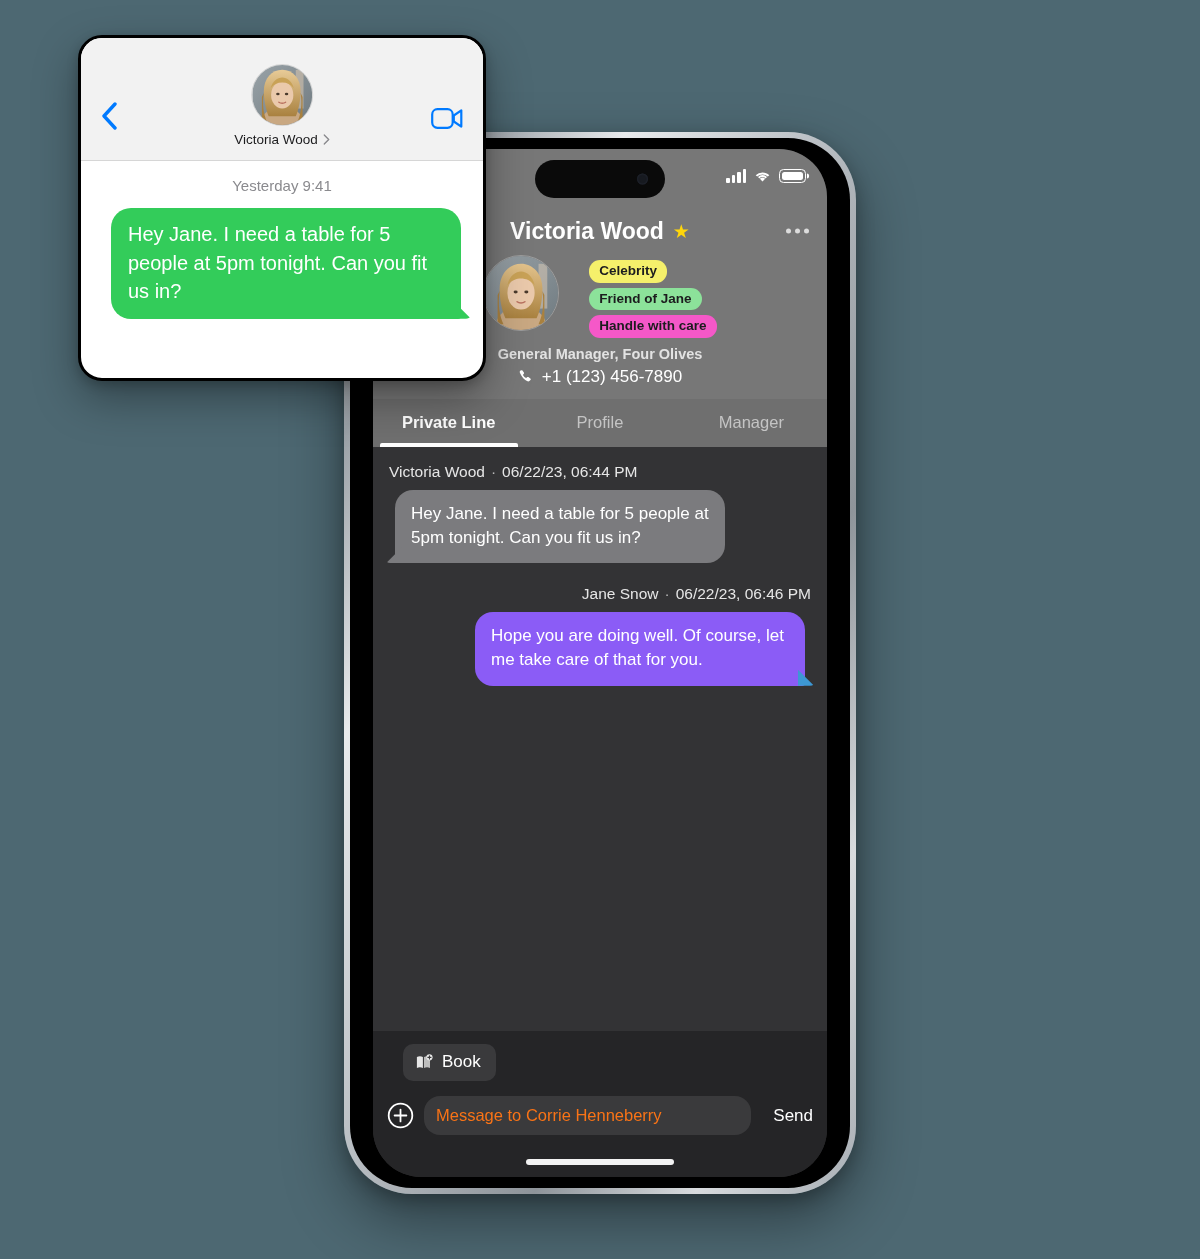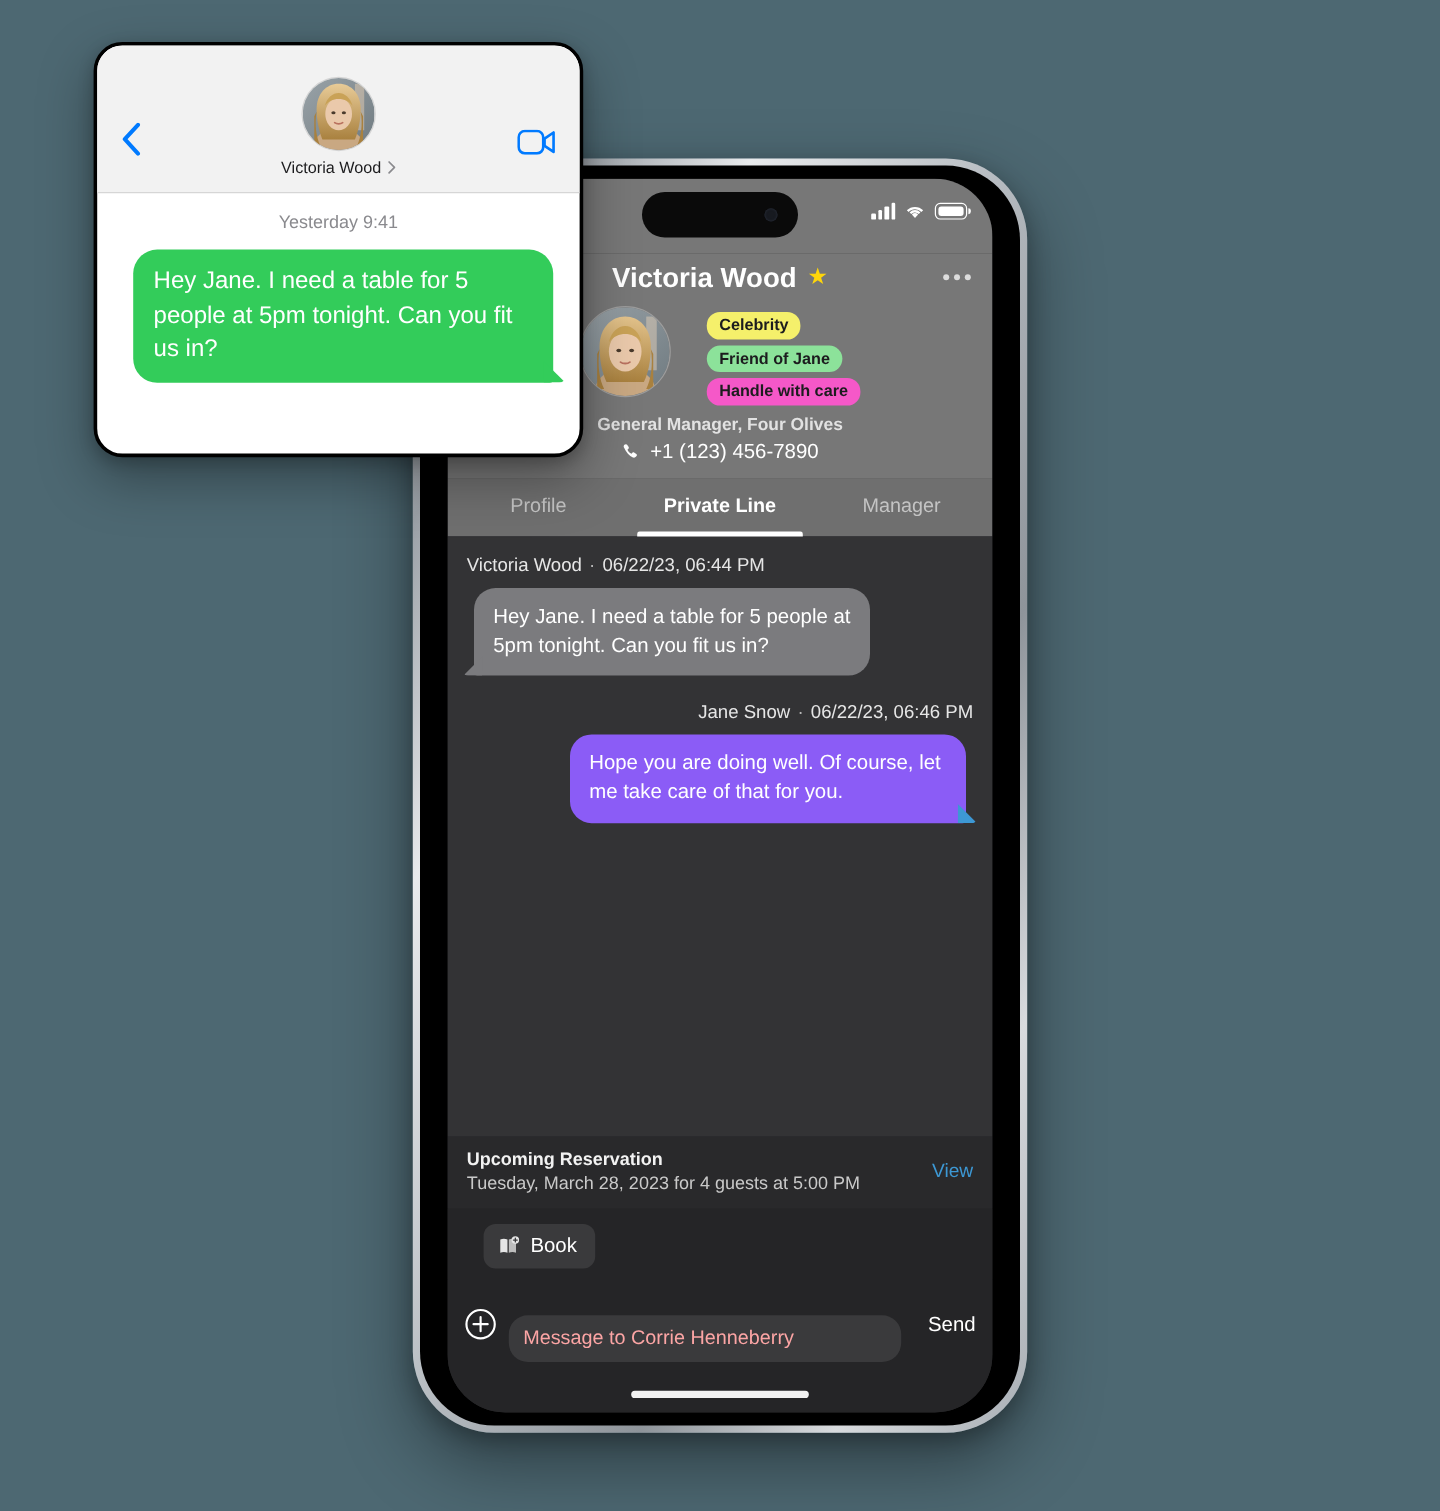--- a/index.html
+++ b/index.html
@@ -317,22 +317,21 @@
   .plus-icon { width: 27px; height: 27px; flex: 0 0 27px; }
   .msg-input {
     flex: 1 1 auto;
     background: #3a3a3c;
     border-radius: 16px;
     height: 39px;
     display: flex;
     align-items: center;
     padding: 0 12px;
     font-size: 16.5px;
-    color: #fca5a5;
-    margin-top: 24px;
+    color: #f97316;
   }
   .send-btn { font-size: 17px; color: #ffffff; flex: 0 0 auto; margin-left: 12px; }
 
   .home-indicator-wrap {
     flex: 0 0 auto;
     background: #252527;
     height: 30px;
     display: flex;
     align-items: center;
     justify-content: center;
@@ -509,44 +508,37 @@
         <div class="contact-role">General Manager, Four Olives</div>
         <div class="contact-phone">
           <svg class="phone-glyph" viewBox="0 0 16 16">
             <path d="M3.2 1.6c.5-.5 1.3-.4 1.7.2l1.4 2c.3.5.2 1.1-.2 1.5l-.9.8c.7 1.6 2 2.9 3.6 3.6l.8-.9c.4-.4 1-.5 1.5-.2l2 1.4c.6.4.7 1.2.2 1.7l-.9.9c-.6.6-1.5.8-2.3.5C6.9 11.6 4 8.7 2 4 1.7 3.2 1.9 2.3 2.5 1.7Z" fill="#ffffff"></path>
           </svg>
           <span>+1 (123) 456-7890</span>
         </div>
       </div>
 
       <div class="tabs">
+        <div class="tab active">Private Line</div>
         <div class="tab">Profile</div>
-        <div class="tab active">Private Line</div>
         <div class="tab">Manager</div>
       </div>
 
       <div class="messages">
         <div class="msg-meta">
           <span>Victoria Wood</span><span class="dot">·</span><span>06/22/23, 06:44 PM</span>
         </div>
         <div class="bubble incoming">Hey Jane. I need a table for 5 people at 5pm tonight. Can you fit us in?</div>
 
         <div class="msg-meta right">
           <span>Jane Snow</span><span class="dot">·</span><span>06/22/23, 06:46 PM</span>
         </div>
         <div class="bubble outgoing">Hope you are doing well. Of course, let me take care of that for you.</div>
       </div>
 
-      <div class="reservation">
-        <div>
-          <div class="res-title">Upcoming Reservation</div>
-          <div class="res-sub">Tuesday, March 28, 2023 for 4 guests at 5:00 PM</div>
-        </div>
-        <div class="res-view">View</div>
-      </div>
 
       <div class="actions">
         <div class="book-btn">
           <svg class="book-icon" viewBox="0 0 20 20">
             <path d="M2 4.2c2-.9 4.3-.9 6.3 0v11.6c-2-.9-4.3-.9-6.3 0Z" fill="#e6e6e6"></path>
             <path d="M9.5 4.2c2-.9 4.3-.9 6.3 0v11.6c-2-.9-4.3-.9-6.3 0Z" fill="#bdbdbd"></path>
             <circle cx="15.2" cy="4.6" r="3.3" fill="#e6e6e6"></circle>
             <path d="M15.2 2.9v3.4M13.5 4.6h3.4" stroke="#3a3a3c" stroke-width="1.1" stroke-linecap="round"></path>
           </svg>
           <span>Book</span>

